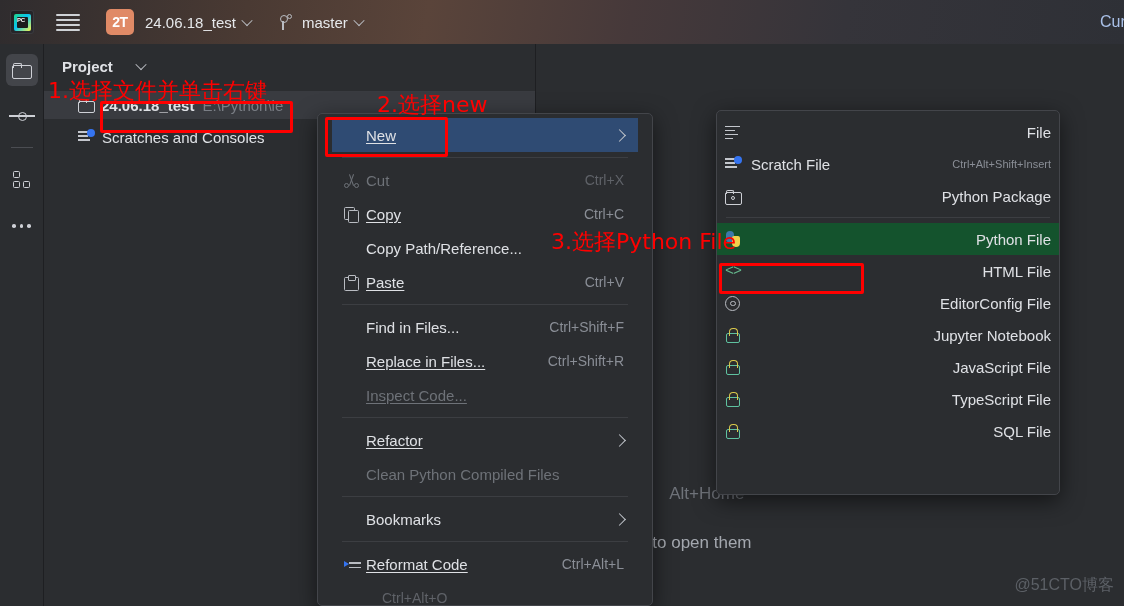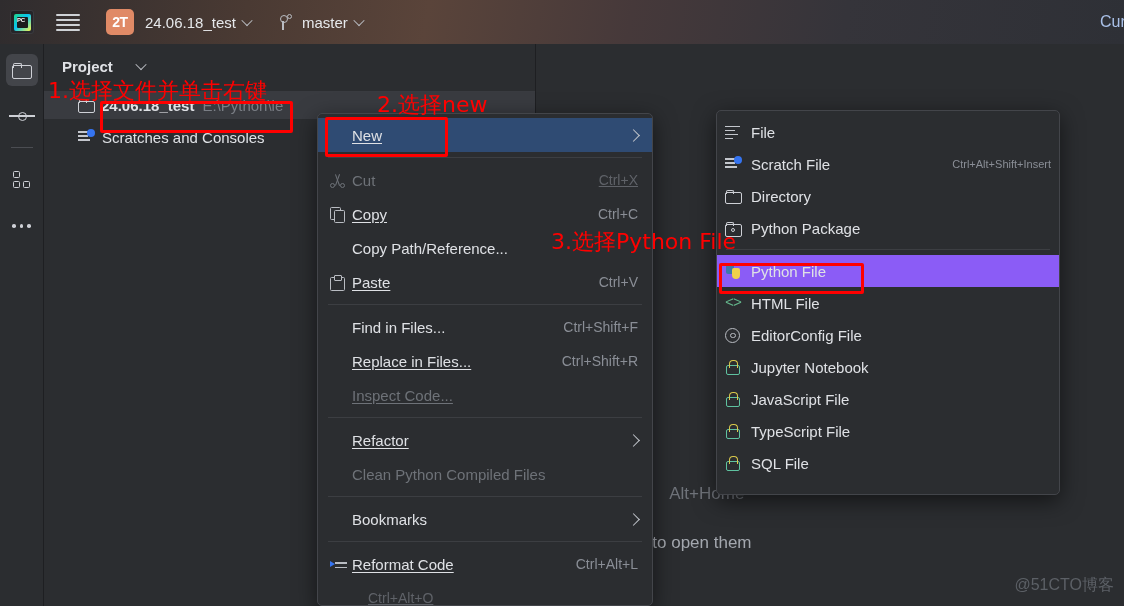--- a/index.html
+++ b/index.html
@@ -147,30 +147,30 @@
     position:absolute;left:537px;top:44px;width:587px;height:562px;background:#2b2d30;
   }
   .ed-line{ position:absolute; font-size:17px; color:#a4a8af; white-space:nowrap; }
   .ed-key{ color:#6f737a; }
   .watermark{ position:absolute; right:10px; bottom:10px; font-size:16px; color:#5c6066; }
 
   
   #ctxmenu{
     position:absolute; left:317px; top:113px; width:336px; height:493px;
     background:#2b2d30; border:1px solid #43454a; border-radius:5px;
-    box-shadow:0 6px 22px rgba(0,0,0,.55); padding:4px 0;
+    box-shadow:0 6px 22px rgba(0,0,0,.55); padding:4px 14px;
   }
   .mi{ height:34px; display:flex;align-items:center; padding:0 14px 0 12px;
        font-size:15px; color:#dfe1e5; cursor:pointer; position:relative;}
   .mi.sel{ background:#2F4B73; }
   .mi.disabled{ color:#6e7278; cursor:default; }
   .mi .m-ico{ width:22px; display:flex; align-items:center; justify-content:flex-start;}
   .mi .m-lbl{ flex:1; }
   .mi .m-key{ color:#8a8e96; font-size:14px; margin-left:16px;}
-  .mi.disabled .m-key{ color:#5f6268;text-decoration:underline; }
+  .mi.disabled .m-key{ color:#5f6268; }
   .mi .m-arrow{ width:9px;height:9px;border-right:1.7px solid #c3c6cc;
      border-bottom:1.7px solid #c3c6cc; transform:rotate(-45deg); margin-left:10px;}
   .msep{ height:1px; background:#3c3e42; margin:5px 10px; }
   .u{ text-decoration:underline; text-underline-offset:2px; }
 
   .ico-cut{width:15px;height:15px;position:relative;}
   .ico-cut::before,.ico-cut::after{content:"";position:absolute;width:1.4px;height:12px;background:#6e7278;top:1px;left:7px;}
   .ico-cut::before{transform:rotate(20deg);}
   .ico-cut::after{transform:rotate(-20deg);}
   .ico-cut i,.ico-cut u{position:absolute;bottom:0;width:5px;height:5px;border:1.3px solid #6e7278;border-radius:50%;}
@@ -188,22 +188,22 @@
   .ico-reformat u:nth-child(3){top:9px;width:12px;}
   .ico-reformat i{position:absolute;left:0;top:3px;width:0;height:0;border-left:5px solid #3574F0;border-top:3.5px solid transparent;border-bottom:3.5px solid transparent;}
 
   
   #submenu{
     position:absolute; left:716px; top:110px; width:344px; height:385px;
     background:#2b2d30; border:1px solid #43454a; border-radius:5px;
     box-shadow:0 6px 22px rgba(0,0,0,.55); padding:5px 0;
   }
   .si{ height:32px;display:flex;align-items:center;padding:0 8px; font-size:15px;
-      color:#dfe1e5; cursor:pointer;}
-  .si.sel{ background:#8b5cf6; }
+      color:#dfe1e5; cursor:pointer;justify-content:space-between;}
+  .si.sel{ background:#14532d; }
   .si .s-ico{ width:26px; display:flex;align-items:center;}
   .si .s-key{ margin-left:auto; color:#8a8e96; font-size:11px;}
   .ico-file{width:16px;height:13px;position:relative;}
   .ico-file u{position:absolute;height:1.6px;background:#c4c7cd;display:block;left:0;}
   .ico-file u:nth-child(1){top:0;width:15px;}
   .ico-file u:nth-child(2){top:4px;width:10px;}
   .ico-file u:nth-child(3){top:8px;width:13px;}
   .ico-file u:nth-child(4){top:12px;width:8px;}
   .ico-pypkg{width:16px;height:13px;position:relative;}
   .ico-pypkg::before{content:"";position:absolute;left:0;top:2px;width:15px;height:11px;border:1.4px solid #ced0d6;border-radius:2px;}
@@ -447,26 +447,20 @@
           <u></u>
           <u></u>
           <u></u>
           <i></i>
         </span>
       </span>
     <span>Scratch File</span>
     <span class="s-key">Ctrl+Alt+Shift+Insert</span>
   </div>
 
-  <div class="si">
-    <span class="s-ico">
-        <span class="ico-fold-s"></span>
-      </span>
-    <span>Directory</span>
-  </div>
 
   <div class="si">
     <span class="s-ico">
         <span class="ico-pypkg">
           <i></i>
         </span>
       </span>
     <span>Python Package</span>
   </div>
 

